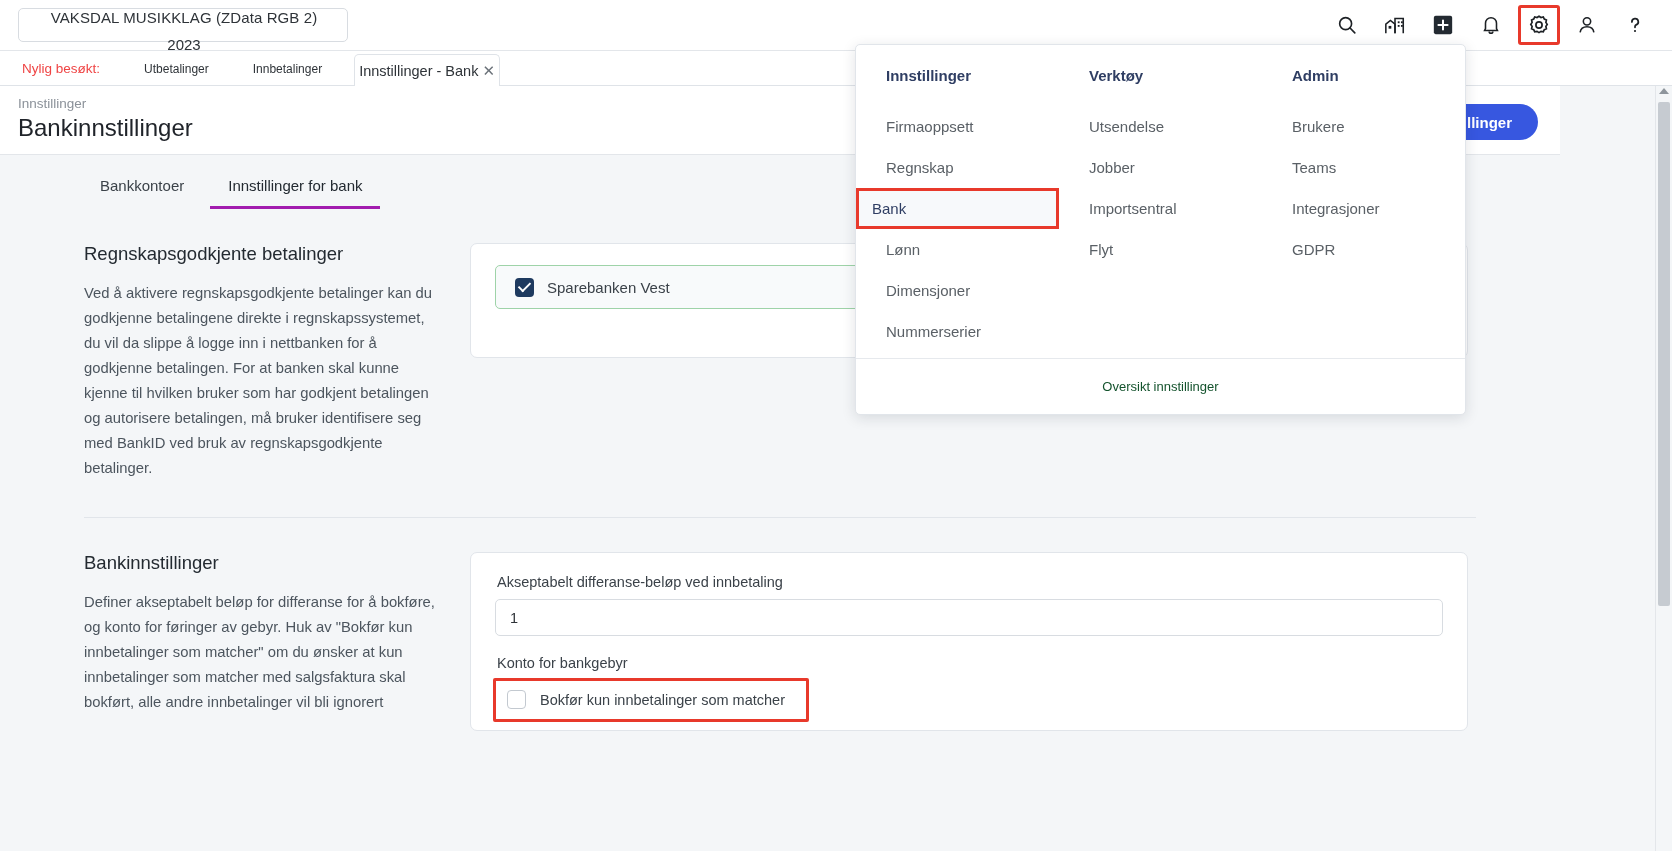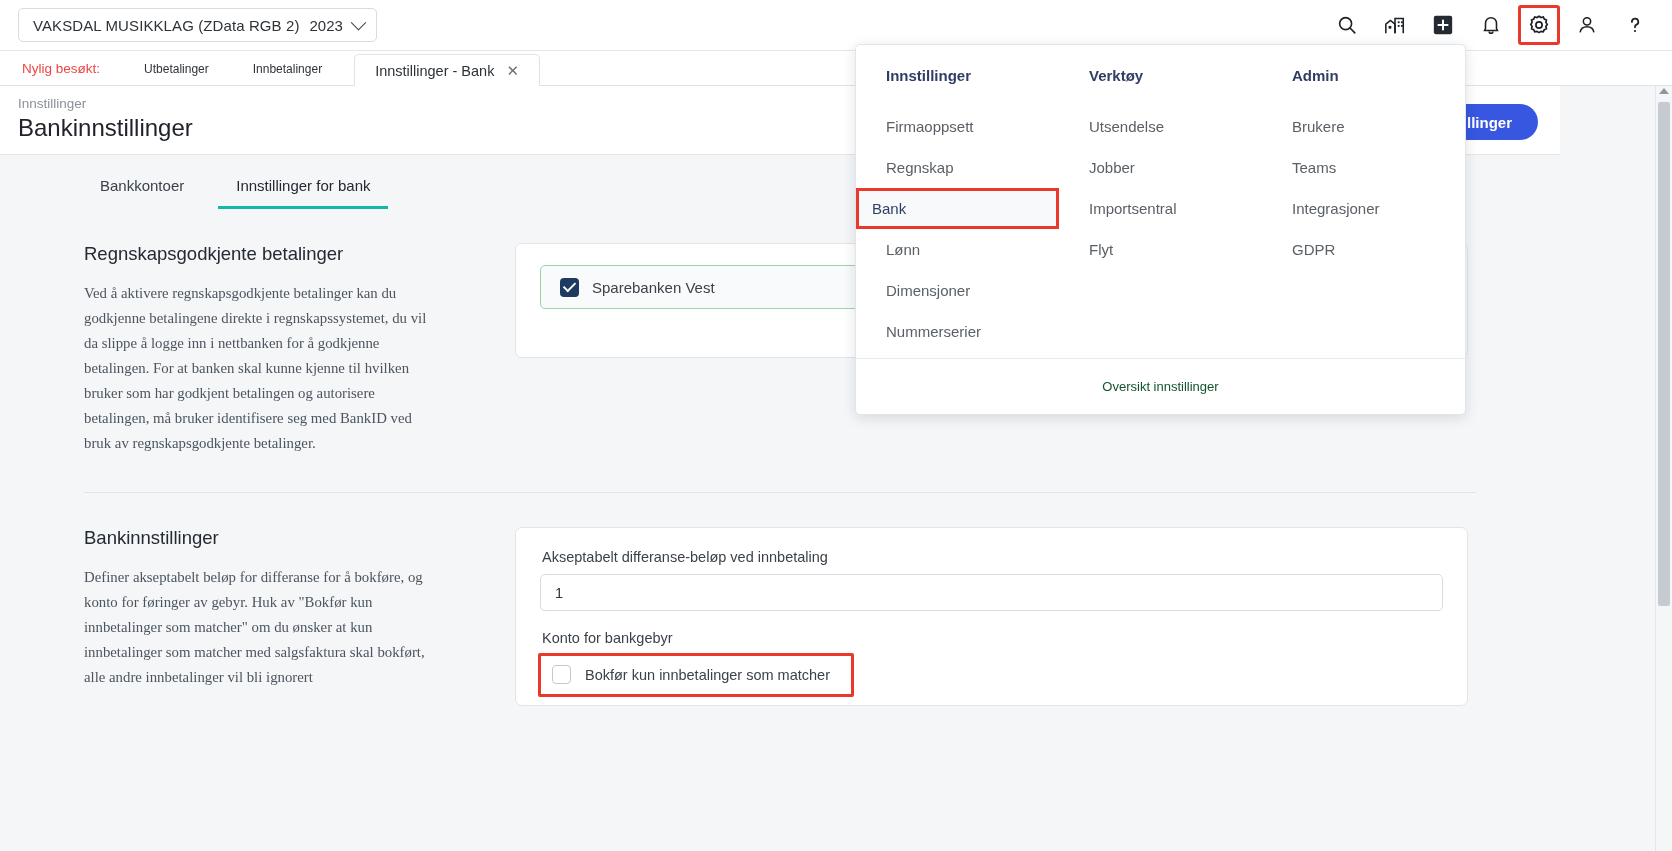--- a/index.html
+++ b/index.html
@@ -17,21 +17,21 @@
     position: absolute; top: 0; left: 0; width: 1672px; height: 51px;
     background: #ffffff; border-bottom: 1px solid #e3e6ea;
     display: flex; align-items: center;
   }
   .company-select {
     margin-left: 18px;
     height: 34px; min-width: 330px;
     border: 1px solid #d8dce1; border-radius: 5px;
     display: flex; align-items: center; gap: 10px;
     padding: 0 12px 0 14px;
-    background: #fff; cursor: pointer;
+    background: #fff; cursor: pointer; flex-direction: column;
   }
   .company-name { font-size: 15px; color: #2e3338; letter-spacing: .1px; }
   .company-year { font-size: 15px; color: #2e3338; }
   .caret { width: 11px; height: 11px; border-right: 1.8px solid #3a4048; border-bottom: 1.8px solid #3a4048;
            transform: rotate(45deg) translate(-2px,-2px); }
 
   .topicons { margin-left: auto; display: flex; align-items: center; gap: 18px; padding-right: 22px; }
   .ticon { width: 30px; height: 30px; display: flex; align-items: center; justify-content: center; cursor: pointer; color: #1d2125; }
   .ticon svg { display: block; }
   .gear-wrap { position: relative; }
@@ -43,25 +43,25 @@
   
   .tabstrip {
     position: absolute; top: 51px; left: 0; width: 1672px; height: 35px;
     background: #fff; border-bottom: 1px solid #dfe3e8;
     display: flex; align-items: flex-end; padding-left: 22px;
   }
   .recent-label { font-size: 13.5px; color: #ef4444; padding: 0 0 9px 0; }
   .recent-tab { font-size: 12px; color: #2e3338; padding: 0 22px 9px 22px; cursor: pointer; }
   .recent-tab.first { margin-left: 22px; }
   .tab-active {
-    display: flex; align-items: center; gap: 12px;
+    display: flex; align-items: center; gap: 4px;
     font-size: 14.5px; color: #2e3338;
     border: 1px solid #dfe3e8; border-bottom: none;
     border-radius: 5px 5px 0 0; background: #fff;
-    height: 32px; padding: 0 20px; margin-left: 10px;
+    height: 32px; padding: 0 4px; margin-left: 10px;
     position: relative; top: 1px; cursor: pointer; margin-top: 24px;
   }
   .tab-close { color: #6b7279; font-size: 15px; line-height: 1; cursor: pointer; }
 
   
   .pagehead {
     position: absolute; top: 86px; left: 0; width: 1560px; height: 69px;
     background: #fff; border-bottom: 1px solid #e3e6ea;
     padding: 10px 0 0 18px;
   }
@@ -72,28 +72,28 @@
     background: #3757e0; color: #fff; border: none; border-radius: 22px;
     height: 36px; padding: 0 26px; font-size: 15px; font-weight: bold;
     font-family: "Liberation Sans", sans-serif; cursor: pointer; white-space: nowrap;
   }
 
   
   .body {
     position: absolute; top: 155px; left: 0; width: 1560px; bottom: 0;
     background: #f4f6f8;
   }
-  .subtabs { display: flex; gap: 16px; padding: 12px 0 0 82px; }
+  .subtabs { display: flex; gap: 8px; padding: 12px 0 0 82px; }
   .subtab { font-size: 15px; color: #3b4249; padding: 10px 18px 12px 18px; cursor: pointer; }
-  .subtab.active { color: #232a31; border-bottom: 3px solid #14b8a6; }
-
-  .section { display: flex; padding: 34px 0 0 0; gap: 45px; }
+  .subtab.active { color: #232a31; border-bottom: 3px solid #a21caf; }
+
+  .section { display: flex; padding: 34px 0 0 0; }
   .sec-left { width: 470px; padding-left: 84px; padding-right: 30px; }
   .sec-h { font-size: 18.5px; color: #232a31; margin: 0 0 16px 0; font-weight: 400; }
-  .sec-p { font-size: 14.8px; line-height: 25px; color: #4c555e; margin: 0; font-family: Liberation Serif, serif; }
+  .sec-p { font-size: 14.8px; line-height: 25px; color: #4c555e; margin: 0; }
 
   .sec-right { flex: 1; padding-right: 92px; }
   .card {
     background: #fff; border: 1px solid #e1e5ea; border-radius: 7px;
     padding: 21px 24px;
   }
   .bank-row {
     border: 1px solid #9ed3a8; border-radius: 5px; background: #f8fafb;
     height: 44px; display: flex; align-items: center; padding: 0 0 0 19px; gap: 13px;
   }

